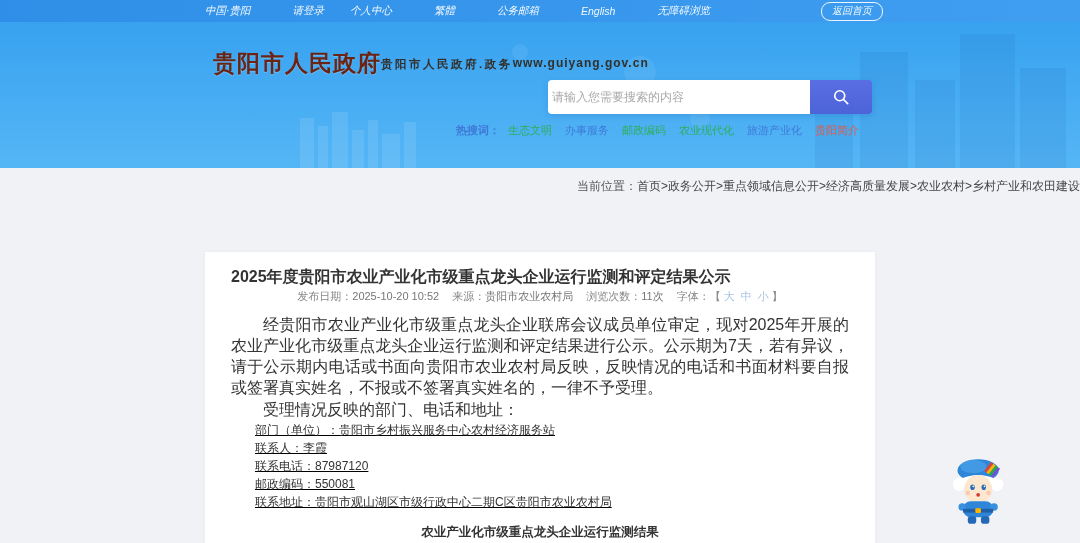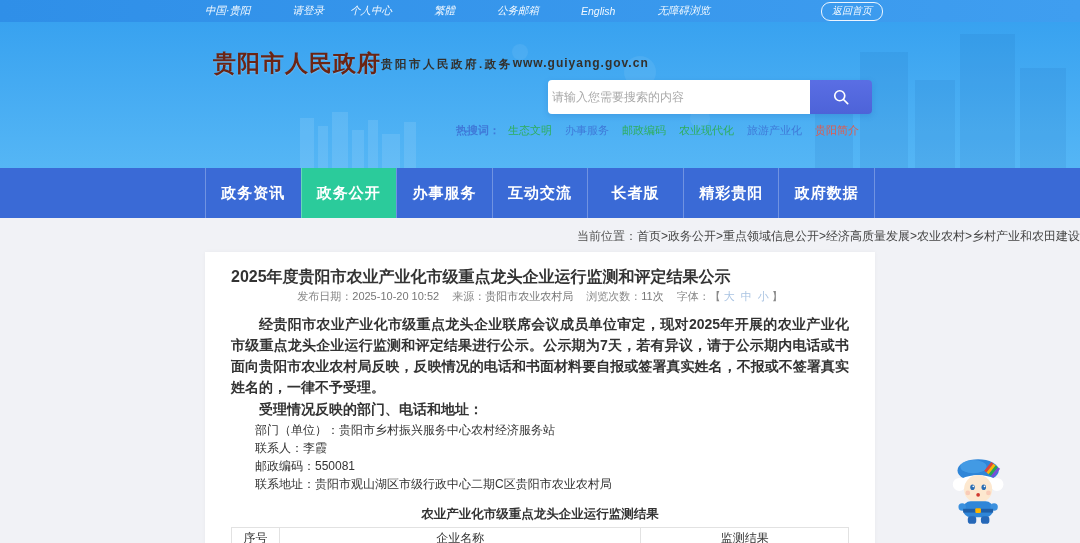--- a/index.html
+++ b/index.html
@@ -42,25 +42,25 @@
   .breadcrumb { margin:10px 0 0 205px; font-size:12px; color:var(--c-breadcrumb-text,#555); height:18px;text-align:right; }
   .breadcrumb .bc-path { color:#444; cursor:pointer; }
 
   
   .card { position:absolute; left:205px; top:252px; width:670px; height:340px; background:var(--c-card-bg,#fff); padding:0 26px; box-shadow:0 0 4px rgba(0,0,0,.04); }
   .art-title { text-align:left; font-size:16px; font-weight:bold; color:var(--c-text,#333); padding-top:14px; line-height:22px; }
   .art-meta { text-align:center; font-size:11px; color:var(--c-meta-text,#888); margin-top:1px; }
   .art-meta .mv { color:#777; margin-right:10px; }
   .art-meta .ml { color:#888; }
   .font-size-btn { color:var(--c-font-size-dim,#a9c3e2); margin:0 3px; cursor:pointer; }
-  .para { font-size:14px; color:var(--c-text,#333); line-height:21px; text-align:justify;font-weight:bold; }
+  .para { font-size:16px; color:var(--c-text,#333); line-height:21px; text-align:justify; }
   .p1 { margin-top:10px; text-indent:2em; }
   .p2 { margin-top:0; text-indent:2em; line-height:19px; padding-top:2px; }
   .contact-line { font-size:12px; color:var(--c-text,#333); line-height:18px; padding-left:2em; }
-  .contact-block { margin-top:2px; }
+  .contact-block { margin-top:2px;text-decoration:underline; }
   .table-title { text-align:center; font-size:12.5px; font-weight:bold; color:var(--c-text,#333); margin-top:12px; line-height:18px; }
   table.result { width:618px; border-collapse:collapse; margin-top:4px; }
   table.result th, table.result td { border:1px solid var(--c-table-border,#e2e2e2); text-align:center; font-size:12px; color:var(--c-text,#333); font-weight:normal; }
   table.result th { height:22px; }
   .col-no { width:48px; } .col-name { width:362px; } .col-result { width:208px; }
 
   
   .mascot { position:absolute; left:950px; top:454px; }
 </style>
 </head>
@@ -138,31 +138,20 @@
         <a href="#" class="hw" style="color: rgb(47, 174, 94);">生态文明</a>
         <a href="#" class="hw" style="color: rgb(63, 121, 216);">办事服务</a>
         <a href="#" class="hw" style="color: rgb(47, 174, 94);">邮政编码</a>
         <a href="#" class="hw" style="color: rgb(47, 174, 94);">农业现代化</a>
         <a href="#" class="hw" style="color: rgb(63, 121, 216);">旅游产业化</a>
         <a href="#" class="hw" style="color: rgb(224, 90, 78);">贵阳简介</a>
       </div>
     </div>
   </div>
 
-  <div class="nav">
-    <div class="nav-inner">
-      <div class="nav-item">政务资讯</div>
-      <div class="nav-item active">政务公开</div>
-      <div class="nav-item">办事服务</div>
-      <div class="nav-item">互动交流</div>
-      <div class="nav-item">长者版</div>
-      <div class="nav-item">精彩贵阳</div>
-      <div class="nav-item">政府数据</div>
-    </div>
-  </div>
 
   <div class="breadcrumb">
     <span>当前位置：</span><span class="bc-path">首页&gt;政务公开&gt;重点领域信息公开&gt;经济高质量发展&gt;农业农村&gt;乡村产业和农田建设</span>
   </div>
 
   <div class="card">
     <div class="art-title">2025年度贵阳市农业产业化市级重点龙头企业运行监测和评定结果公示</div>
 
     <div class="art-meta">
       <span class="ml">发布日期：</span><span class="mv">2025-10-20 10:52</span>
@@ -170,20 +159,21 @@
       <span class="ml">浏览次数：</span><span class="mv">11次</span>
       <span class="ml">字体：</span><span class="ml">【</span><span class="font-size-btn">大</span><span class="font-size-btn">中</span><span class="font-size-btn">小</span><span class="ml">】</span>
     </div>
 
     <p class="para p1">经贵阳市农业产业化市级重点龙头企业联席会议成员单位审定，现对2025年开展的农业产业化市级重点龙头企业运行监测和评定结果进行公示。公示期为7天，若有异议，请于公示期内电话或书面向贵阳市农业农村局反映，反映情况的电话和书面材料要自报或签署真实姓名，不报或不签署真实姓名的，一律不予受理。</p>
     <p class="para p2">受理情况反映的部门、电话和地址：</p>
 
     <div class="contact-block">
       <div class="contact-line">部门（单位）：贵阳市乡村振兴服务中心农村经济服务站</div>
       <div class="contact-line">联系人：李霞</div>
+      <div class="contact-line">联系电话：87987120</div>
       <div class="contact-line">邮政编码：550081</div>
       <div class="contact-line">联系地址：贵阳市观山湖区市级行政中心二期C区贵阳市农业农村局</div>
     </div>
 
     <div class="table-title">农业产业化市级重点龙头企业运行监测结果</div>
 
     <table class="result">
       <thead>
         <tr>
           <th class="col-no">序号</th>

